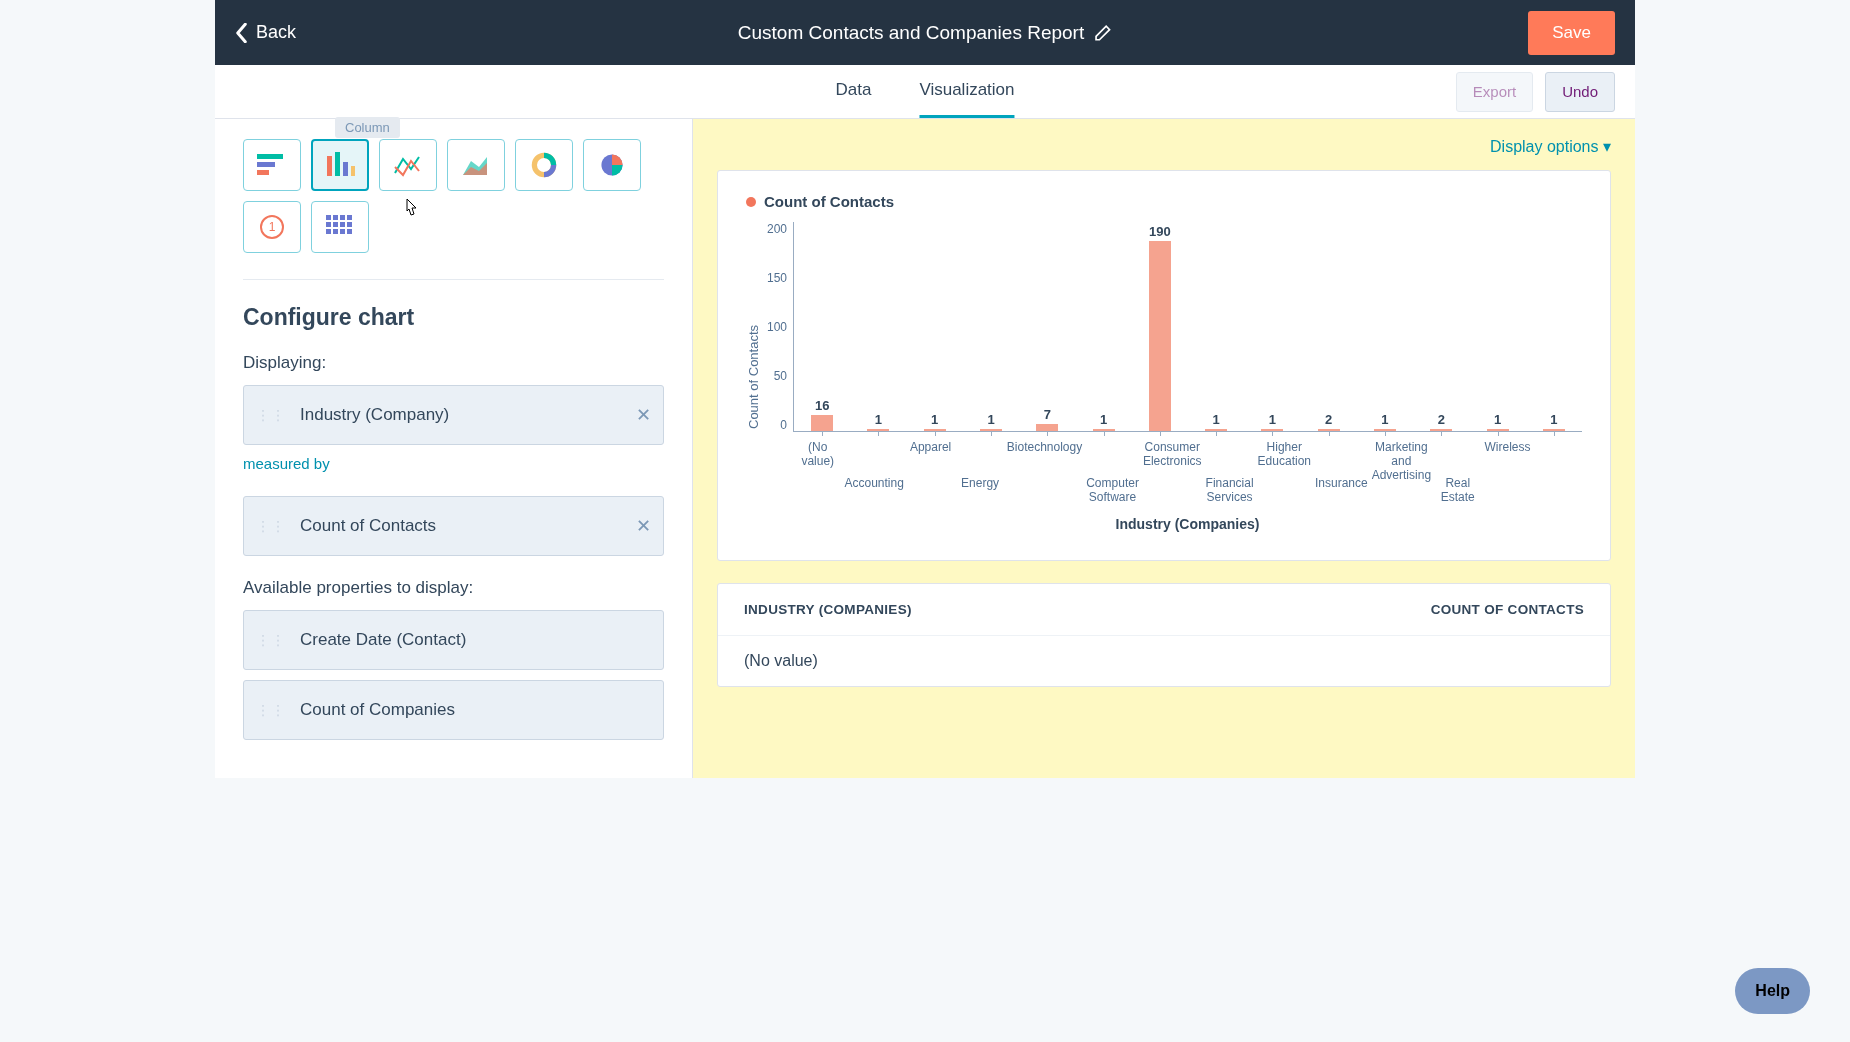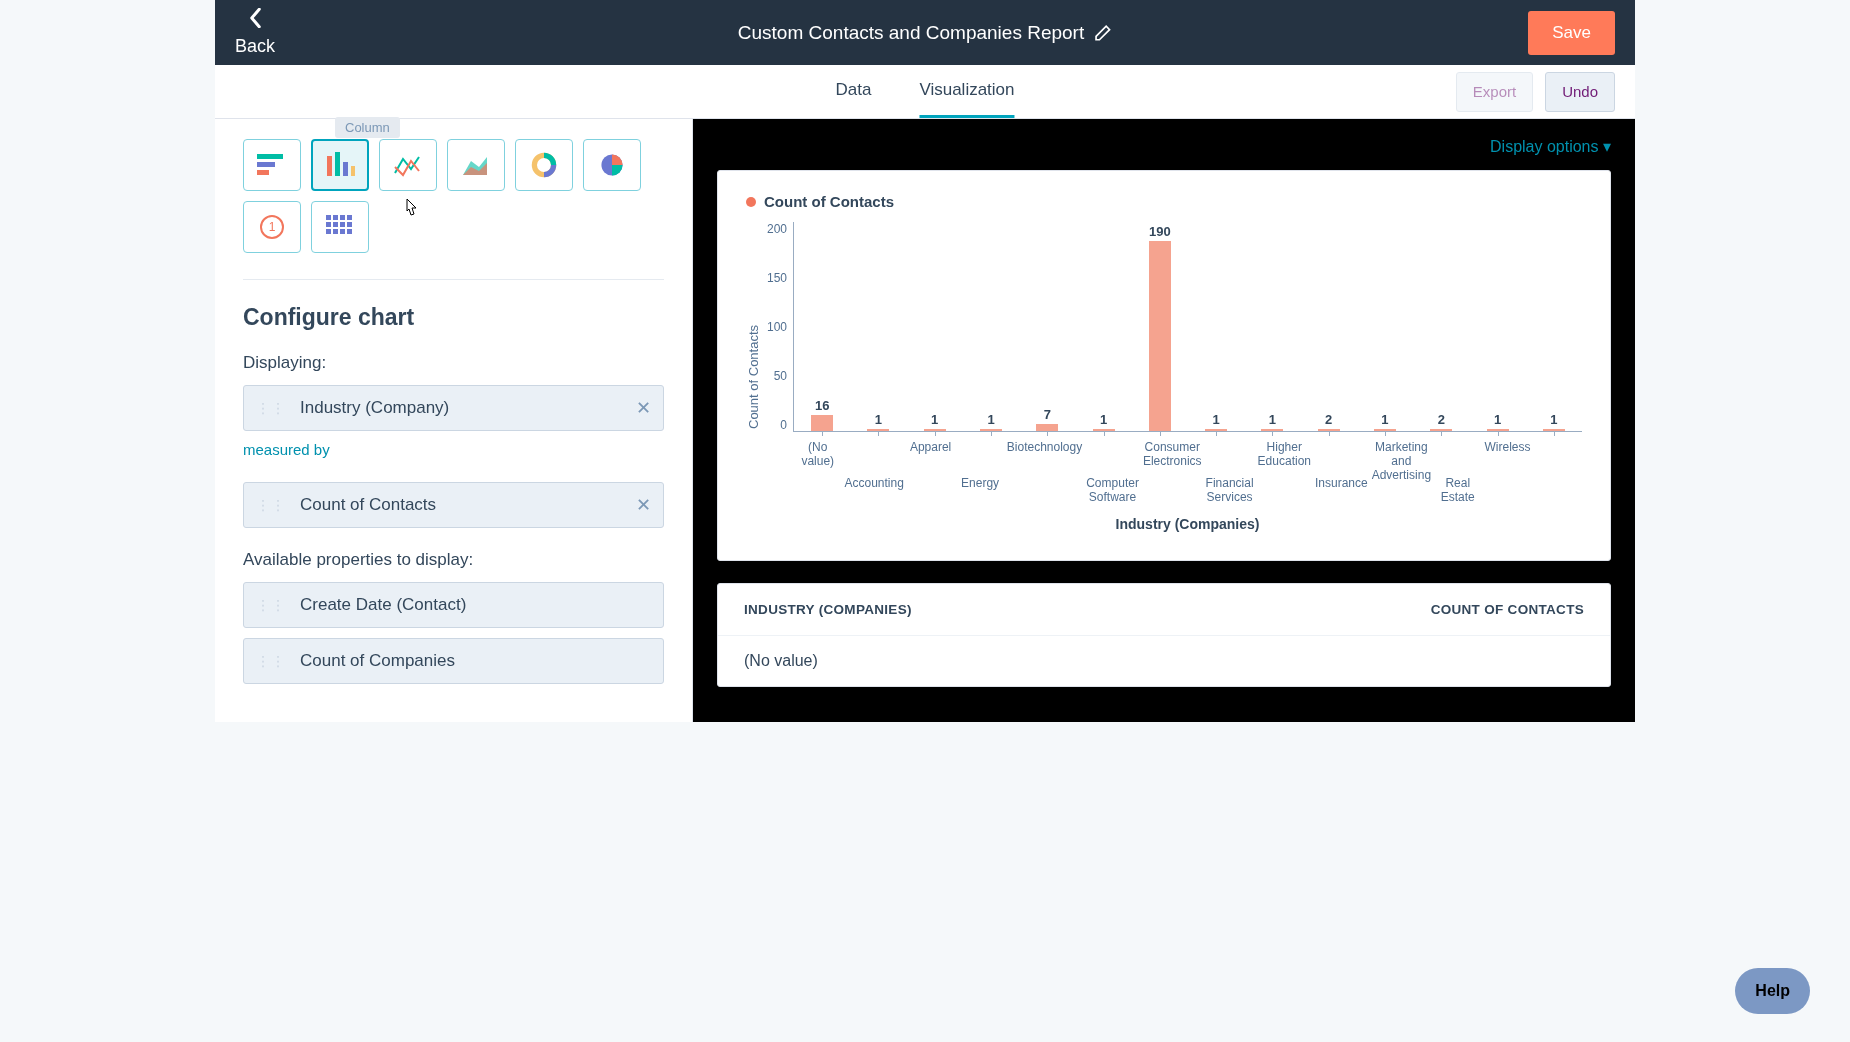--- a/index.html
+++ b/index.html
@@ -1,44 +1,44 @@
 <!DOCTYPE html>
 <html><head>
 <meta charset="utf-8">
 <style>
   * { box-sizing: border-box; margin: 0; padding: 0; }
   body { font-family: -apple-system, BlinkMacSystemFont, "Segoe UI", Helvetica, Arial, sans-serif; background:#f5f8fa; color:#33475b; }
   .app { width:1420px; margin:0 auto; background:#fff; }
   
   .topbar { background:#253342; color:#fff; height:65px; display:flex; align-items:center; padding:0 20px; position:relative; }
-  .back { display:flex; align-items:center; gap:8px; font-size:18px; cursor:pointer;flex-direction:column; }
+  .back { display:flex; align-items:center; gap:8px; font-size:18px; cursor:pointer; }
   .title-wrap { position:absolute; left:50%; transform:translateX(-50%); display:flex; align-items:center; gap:10px; }
   .title { font-size:19px; font-weight:500; }
   .save-btn { margin-left:auto; background:#ff7a59; color:#fff; border:none; padding:0 24px; height:44px; font-size:17px; border-radius:3px; cursor:pointer; }
   
   .tabrow { height:54px; border-bottom:1px solid #dfe3eb; display:flex; align-items:center; position:relative; background:#fff; }
   .tabs { position:absolute; left:50%; transform:translateX(-50%); display:flex; gap:48px; height:100%; }
   .tab { display:flex; align-items:center; font-size:17px; color:#33475b; cursor:pointer; border-bottom:3px solid transparent; }
   .tab.active { border-bottom-color:#00a4bd; color:#33475b; font-weight:500; }
   .right-actions { margin-left:auto; display:flex; gap:12px; padding-right:20px; }
   .btn-secondary { background:#eaf0f6; color:#701a75; border:1px solid #cbd6e2; padding:0 16px; height:40px; border-radius:3px; font-size:15px; cursor:pointer; }
   .btn-secondary.disabled { opacity:.5; cursor:default; }
   
   .body { display:flex; }
   .sidebar { width:478px; border-right:1px solid #dfe3eb; padding:20px 28px 28px 28px; }
-  .main { flex:1; padding:18px 24px 24px 24px; background:#000000; position:relative; }
+  .main { flex:1; padding:18px 24px 24px 24px; background:#fef9c3; position:relative; }
   
   .chart-types { display:flex; flex-wrap:wrap; gap:10px; position:relative; }
   .ct-btn { width:58px; height:52px; border:1px solid #7fd1de; border-radius:4px; display:flex; align-items:center; justify-content:center; cursor:pointer; background:#fff; }
   .ct-btn.selected { border:2px solid #00a4bd; background:#e5f5f8; }
   .tooltip { position:absolute; top:-22px; left:92px; background:#e5eaf0; color:#7c98b6; padding:3px 10px; border-radius:3px; font-size:13px; }
   .divider { border:none; border-top:1px solid #e5eaf0; margin:26px 0 24px 0; }
   .configure-h { font-size:23px; font-weight:600; margin-bottom:22px; }
   .lbl { font-size:17px; font-weight:500; margin-bottom:12px; }
-  .chip { background:#eaf0f6; border:1px solid #cbd6e2; border-radius:3px; height:46px; display:flex; align-items:center; padding:0 12px; margin-bottom:10px; }
+  .chip { background:#eaf0f6; border:1px solid #cbd6e2; border-radius:3px; height:60px; display:flex; align-items:center; padding:0 12px; margin-bottom:10px; }
   .chip .grip { color:#cbd6e2; margin-right:14px; font-size:14px; letter-spacing:1px; }
   .chip .chip-label { flex:1; font-size:17px; color:#33475b; }
   .chip .remove { color:#7c98b6; cursor:pointer; font-size:18px; }
   .measured-by { color:#0091ae; font-size:15px; margin:10px 0 24px 0; }
   
   .display-options { text-align:right; color:#0091ae; font-size:16px; margin-bottom:14px; cursor:pointer; }
   .chart-card { background:#fff; border:1px solid #dfe3eb; border-radius:3px; padding:22px 28px 28px 28px; }
   .legend { display:flex; align-items:center; gap:8px; margin-bottom:12px; }
   .legend-dot { width:10px; height:10px; border-radius:50%; background:#f2765c; }
   .legend-text { font-size:15px; font-weight:600; color:#33475b; }

